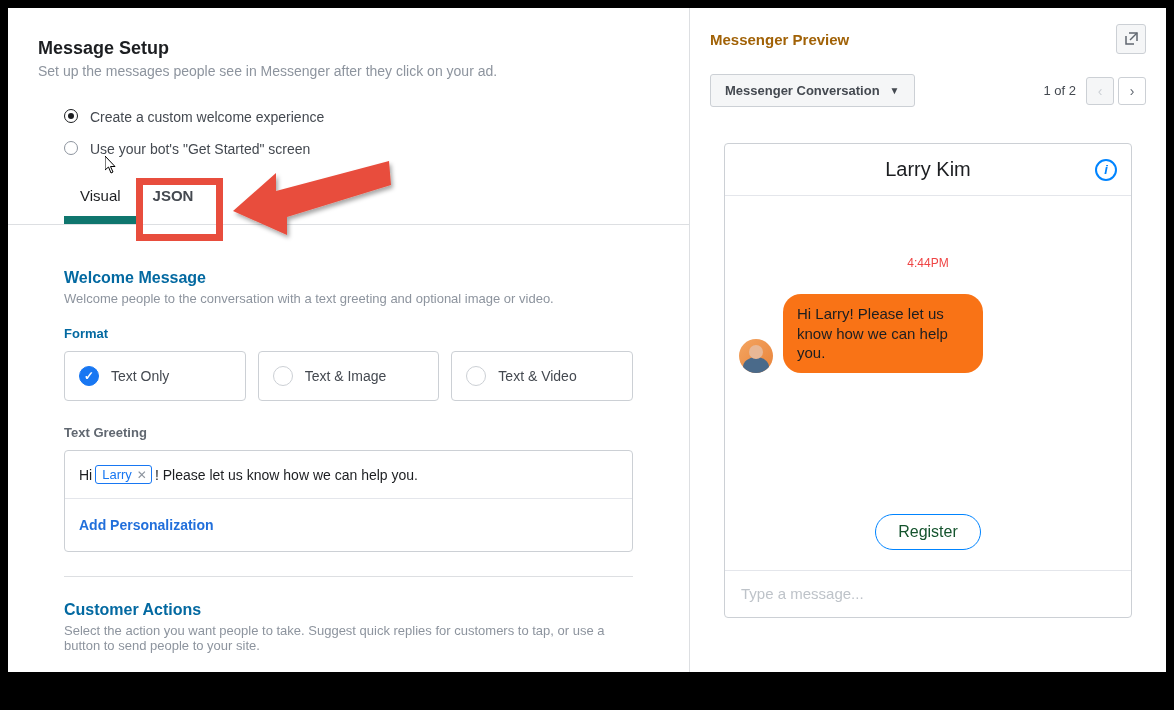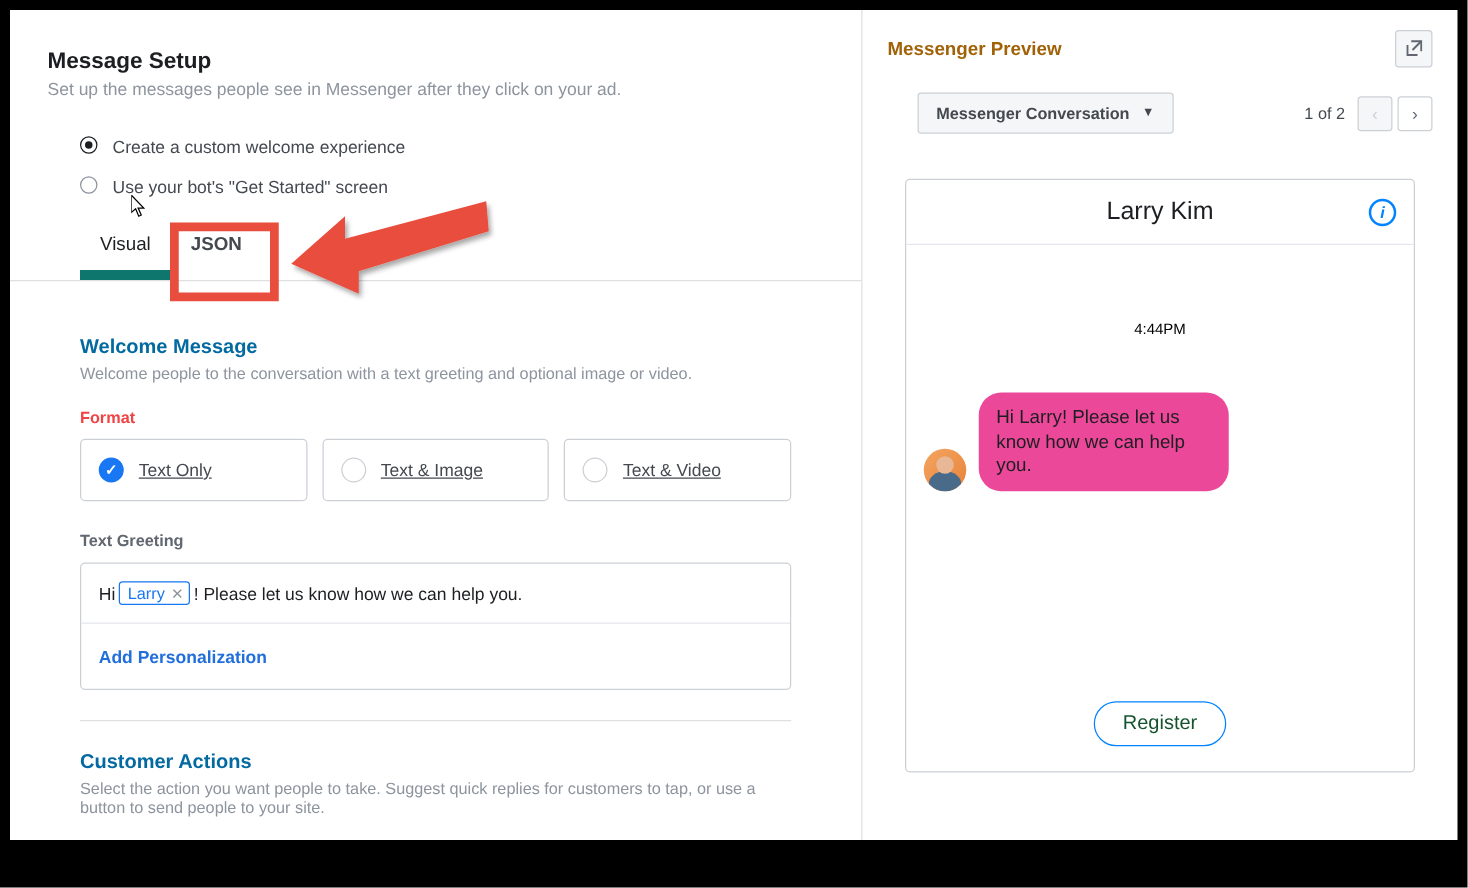--- a/index.html
+++ b/index.html
@@ -136,21 +136,21 @@
       margin-top: 14px;
     }
     .section-subtitle {
       font-size: 13px;
       color: #8d949e;
       margin-bottom: 20px;
     }
     .format-label {
       font-size: 13px;
       font-weight: 600;
-      color: #ef4444;
+      color: #0369a1;
       margin-bottom: 10px;
       margin-top: 17px;
     }
     .format-options {
       display: flex;
       gap: 12px;
       margin-bottom: 24px;
     }
     .format-option {
       flex: 1;
@@ -176,21 +176,20 @@
       border-color: #1877f2;
     }
     .checkmark {
       color: #fff;
       font-size: 12px;
       font-weight: bold;
     }
     .format-text {
       font-size: 14px;
       color: #444950;
-      text-decoration: underline;
     }
     .greeting-label {
       font-size: 13px;
       font-weight: 600;
       color: #606770;
       margin-bottom: 10px;
     }
     .greeting-box {
       border: 1px solid #ccd0d5;
       border-radius: 4px;
@@ -283,21 +282,20 @@
       justify-content: center;
       cursor: pointer;
       background: #f5f6f7;
       color: #606770;
     }
     .preview-controls {
       display: flex;
       align-items: center;
       justify-content: space-between;
       margin-bottom: 36px;
-      margin-left: 24px;
     }
     .conv-dropdown {
       display: inline-flex;
       align-items: center;
       border: 1px solid #ccd0d5;
       background: #f5f6f7;
       border-radius: 3px;
       padding: 8px 14px;
       font-size: 13px;
       font-weight: 600;
@@ -373,22 +371,22 @@
     }
     .chat-body {
       flex: 1;
       padding: 20px 14px;
       display: flex;
       flex-direction: column;
     }
     .timestamp {
       text-align: center;
       font-size: 12px;
-      color: #000000;
-      margin: 40px 0 44px 0;
+      color: #ef4444;
+      margin: 40px 0 24px 0;
     }
     .message-row {
       display: flex;
       align-items: flex-end;
       margin-bottom: 10px;
     }
     .avatar {
       width: 34px;
       height: 34px;
       border-radius: 50%;
@@ -414,21 +412,21 @@
       position: absolute;
       bottom: -4px;
       left: 50%;
       transform: translateX(-50%);
       width: 26px;
       height: 20px;
       border-radius: 50% 50% 0 0;
       background: #4a6a8a;
     }
     .bubble {
-      background: #ec4899;
+      background: #f97316;
       border-radius: 18px;
       padding: 10px 14px;
       max-width: 200px;
       font-size: 15px;
       color: #1c1e21;
       line-height: 1.3;
     }
     .register-row {
       display: flex;
       justify-content: center;
@@ -590,15 +588,18 @@
       <div class="chat-body">
         <div class="timestamp">4:44PM</div>
         <div class="message-row">
           <div class="avatar"></div>
           <div class="bubble">Hi Larry! Please let us know how we can help you.</div>
         </div>
         <div class="register-row">
           <div class="register-btn">Register</div>
         </div>
       </div>
+      <div class="phone-input">
+        <span class="phone-input-placeholder">Type a message...</span>
+      </div>
     </div>
   </div>
 </div>
 
 </body></html>

